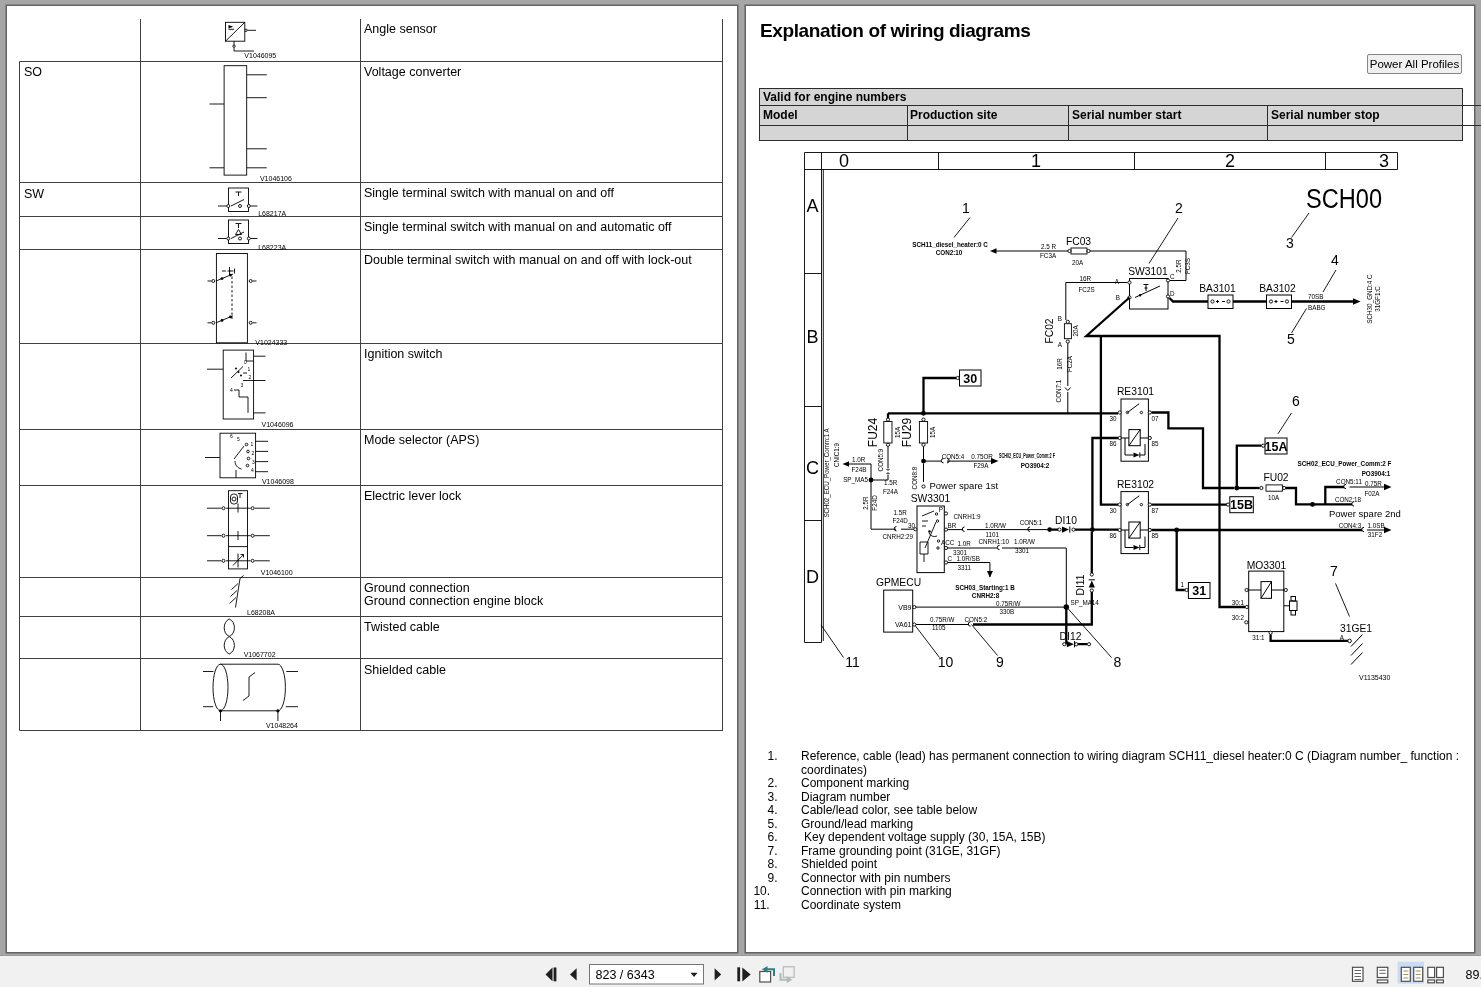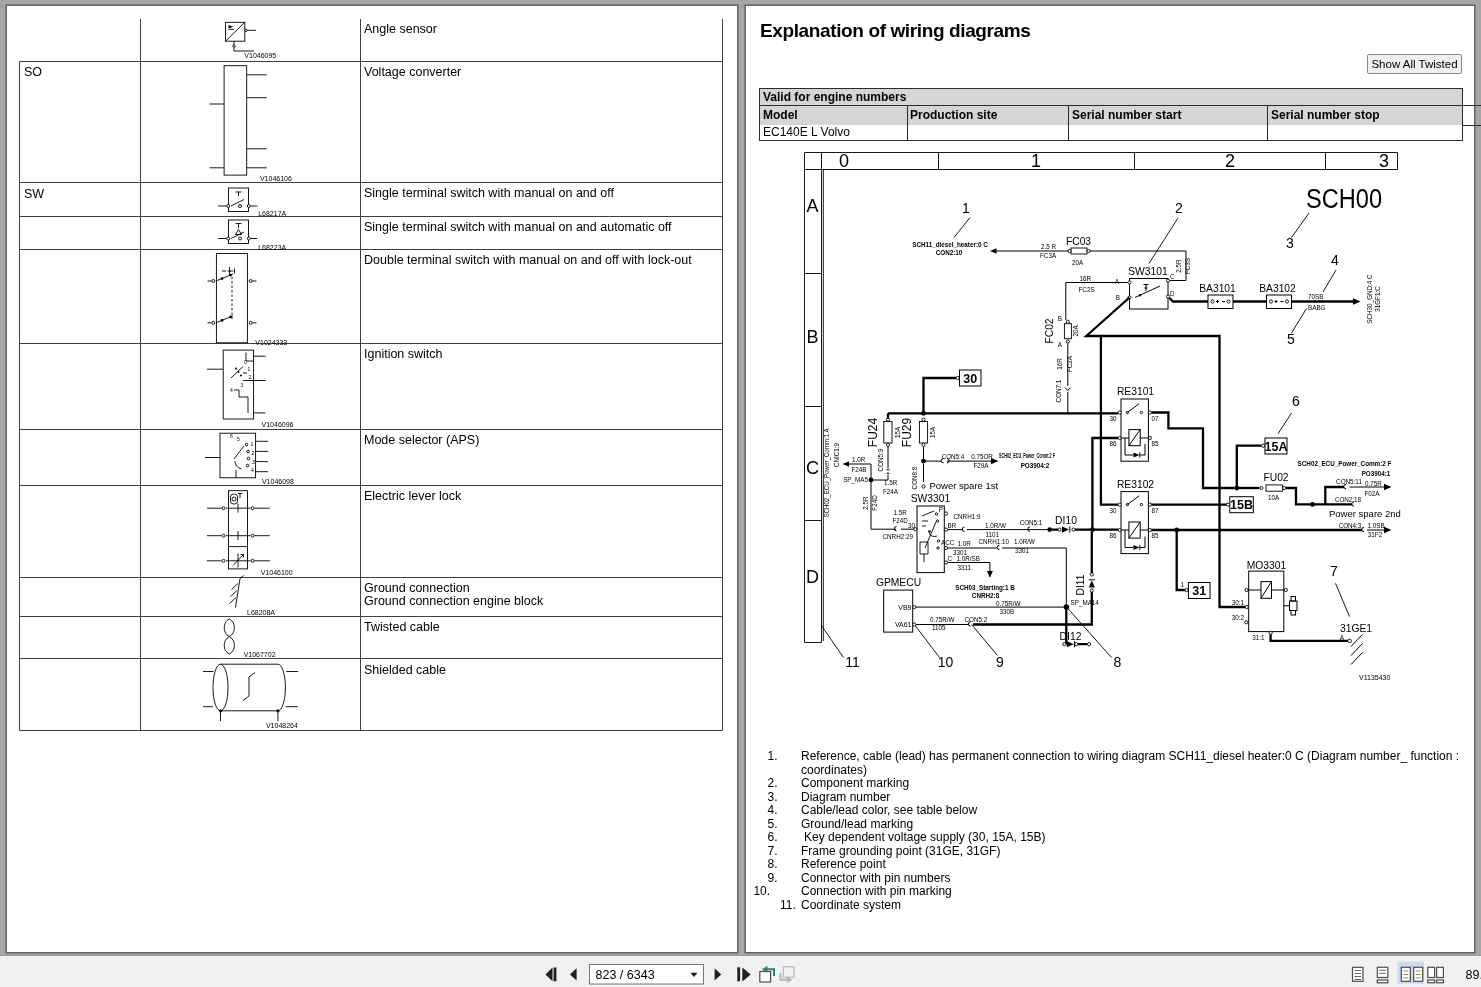--- a/index.html
+++ b/index.html
@@ -198,32 +198,29 @@
         <path d="M203,671.5 H213.5 M203,706.7 H213.2 M286.3,671.5 H298 M285.8,706.7 H298"></path>
         <path d="M220.5,710.8 V721 M277.9,710.8 V721"></path>
       </g>
       <circle class="d" cx="220.5" cy="710.8" r="1.6"></circle>
       <circle class="d" cx="277.9" cy="710.8" r="1.6"></circle>
     </svg>
   </div>
 
   <div id="rp" class="page">
     <div class="abs" style="left:14px;top:14px;font-size:19px;font-weight:bold;letter-spacing:-0.38px;">Explanation of wiring diagrams</div>
-    <div class="abs" style="left:621px;top:48px;width:93px;height:18px;background:#f0f0f0;border:1px solid #868686;border-radius:2px;font-size:11.5px;text-align:center;line-height:18px;">Show All Twisted</div>
+    <div class="abs" style="left:621px;top:48px;width:93px;height:18px;background:#f0f0f0;border:1px solid #868686;border-radius:2px;font-size:11.5px;text-align:center;line-height:18px;">Power All Profiles</div>
 
     <div class="abs" style="left:13px;top:81.5px;width:702px;height:51px;border:1px solid #2b2b2b;background:#d5d5d5;font-size:12px;font-weight:bold;">
       <div class="abs" style="left:3px;top:1.5px;">Valid for engine numbers</div>
       <div class="abs" style="left:0;top:16px;width:720px;height:19px;border-top:1px solid #2b2b2b;border-bottom:1px solid #2b2b2b;padding-left:40px;">
         <div class="abs" style="left:3px;top:2px;">Model</div>
         <div class="abs" style="left:150px;top:2px;">Production site</div>
         <div class="abs" style="left:312px;top:2px;">Serial number start</div>
         <div class="abs" style="left:511px;top:2px;">Serial number stop</div>
-      </div>
-      <div class="abs" style="left:0;top:36px;width:702px;height:15px;background:#fff;">
-        <div class="abs" style="left:3px;top:0px;font-weight:normal;">EC140E L Volvo</div>
       </div>
       <div class="abs" style="left:146.5px;top:16px;width:1px;height:35px;background:#2b2b2b;"></div>
       <div class="abs" style="left:308px;top:16px;width:1px;height:35px;background:#2b2b2b;"></div>
       <div class="abs" style="left:507px;top:16px;width:1px;height:35px;background:#2b2b2b;"></div>
     </div>
     <svg style="left:49px;top:139px;" width="620" height="548" viewBox="795 145 620 548">
 
       <g class="h" stroke="#333">
         <path d="M804.5,152.5 H1397.5 M804.5,169.5 H821.5 M938.5,152.5 V169.5 M1134.5,152.5 V169.5 M1325.5,152.5 V169.5 M1397.5,152.5 V169.5"></path>
         <path d="M804.5,152.5 V642.5 M821.5,152.5 V642.5 M804.5,273.5 H821.5 M804.5,406.5 H821.5 M804.5,520.5 H821.5 M804.5,642.5 H821.5"></path>
@@ -642,26 +639,26 @@
           <div class="abs" style="left:55px;top:40.5px;">Diagram number</div>
         <div class="abs" style="left:0;top:54px;width:31.5px;text-align:right;">4.</div>
           <div class="abs" style="left:55px;top:54px;">Cable/lead color, see table below</div>
         <div class="abs" style="left:0;top:67.5px;width:31.5px;text-align:right;">5.</div>
           <div class="abs" style="left:55px;top:67.5px;">Ground/lead marking</div>
         <div class="abs" style="left:0;top:81px;width:31.5px;text-align:right;">6.</div>
           <div class="abs" style="left:58px;top:81px;text-align:center;">Key dependent voltage supply (30, 15A, 15B)</div>
         <div class="abs" style="left:0;top:94.5px;width:31.5px;text-align:right;">7.</div>
           <div class="abs" style="left:55px;top:94.5px;">Frame grounding point (31GE, 31GF)</div>
         <div class="abs" style="left:0;top:108px;width:31.5px;text-align:right;">8.</div>
-          <div class="abs" style="left:55px;top:108px;">Reference point</div>
+          <div class="abs" style="left:55px;top:108px;">Shielded point</div>
         <div class="abs" style="left:0;top:121.5px;width:31.5px;text-align:right;">9.</div>
           <div class="abs" style="left:55px;top:121.5px;">Connector with pin numbers</div>
         <div class="abs" style="left:0;top:135px;width:31.5px;text-align:center;">10.</div>
           <div class="abs" style="left:55px;top:135px;">Connection with pin marking</div>
-        <div class="abs" style="left:0;top:148.5px;width:31.5px;text-align:left;margin-left:34px;">11.</div>
+        <div class="abs" style="left:0;top:148.5px;width:31.5px;text-align:center;">11.</div>
           <div class="abs" style="left:55px;top:148.5px;">Coordinate system</div>
       </div>
     </div>
   </div>
   <div class="abs" style="left:0;top:955px;width:1481px;height:32px;background:#f1f1f1;border-top:1px solid #9a9a9a;padding-left:34px;">
     <svg width="1481" height="32" viewBox="0 955 1481 32">
       <g fill="#1f1f1f">
         <path d="M552.5,966.5 L545.5,973.4 L552.5,980.3 Z"></path>
         <rect x="553.6" y="966.5" width="2.8" height="13.8"></rect>
         <path d="M576.6,967.3 L570,973.4 L576.6,979.5 Z"></path>

